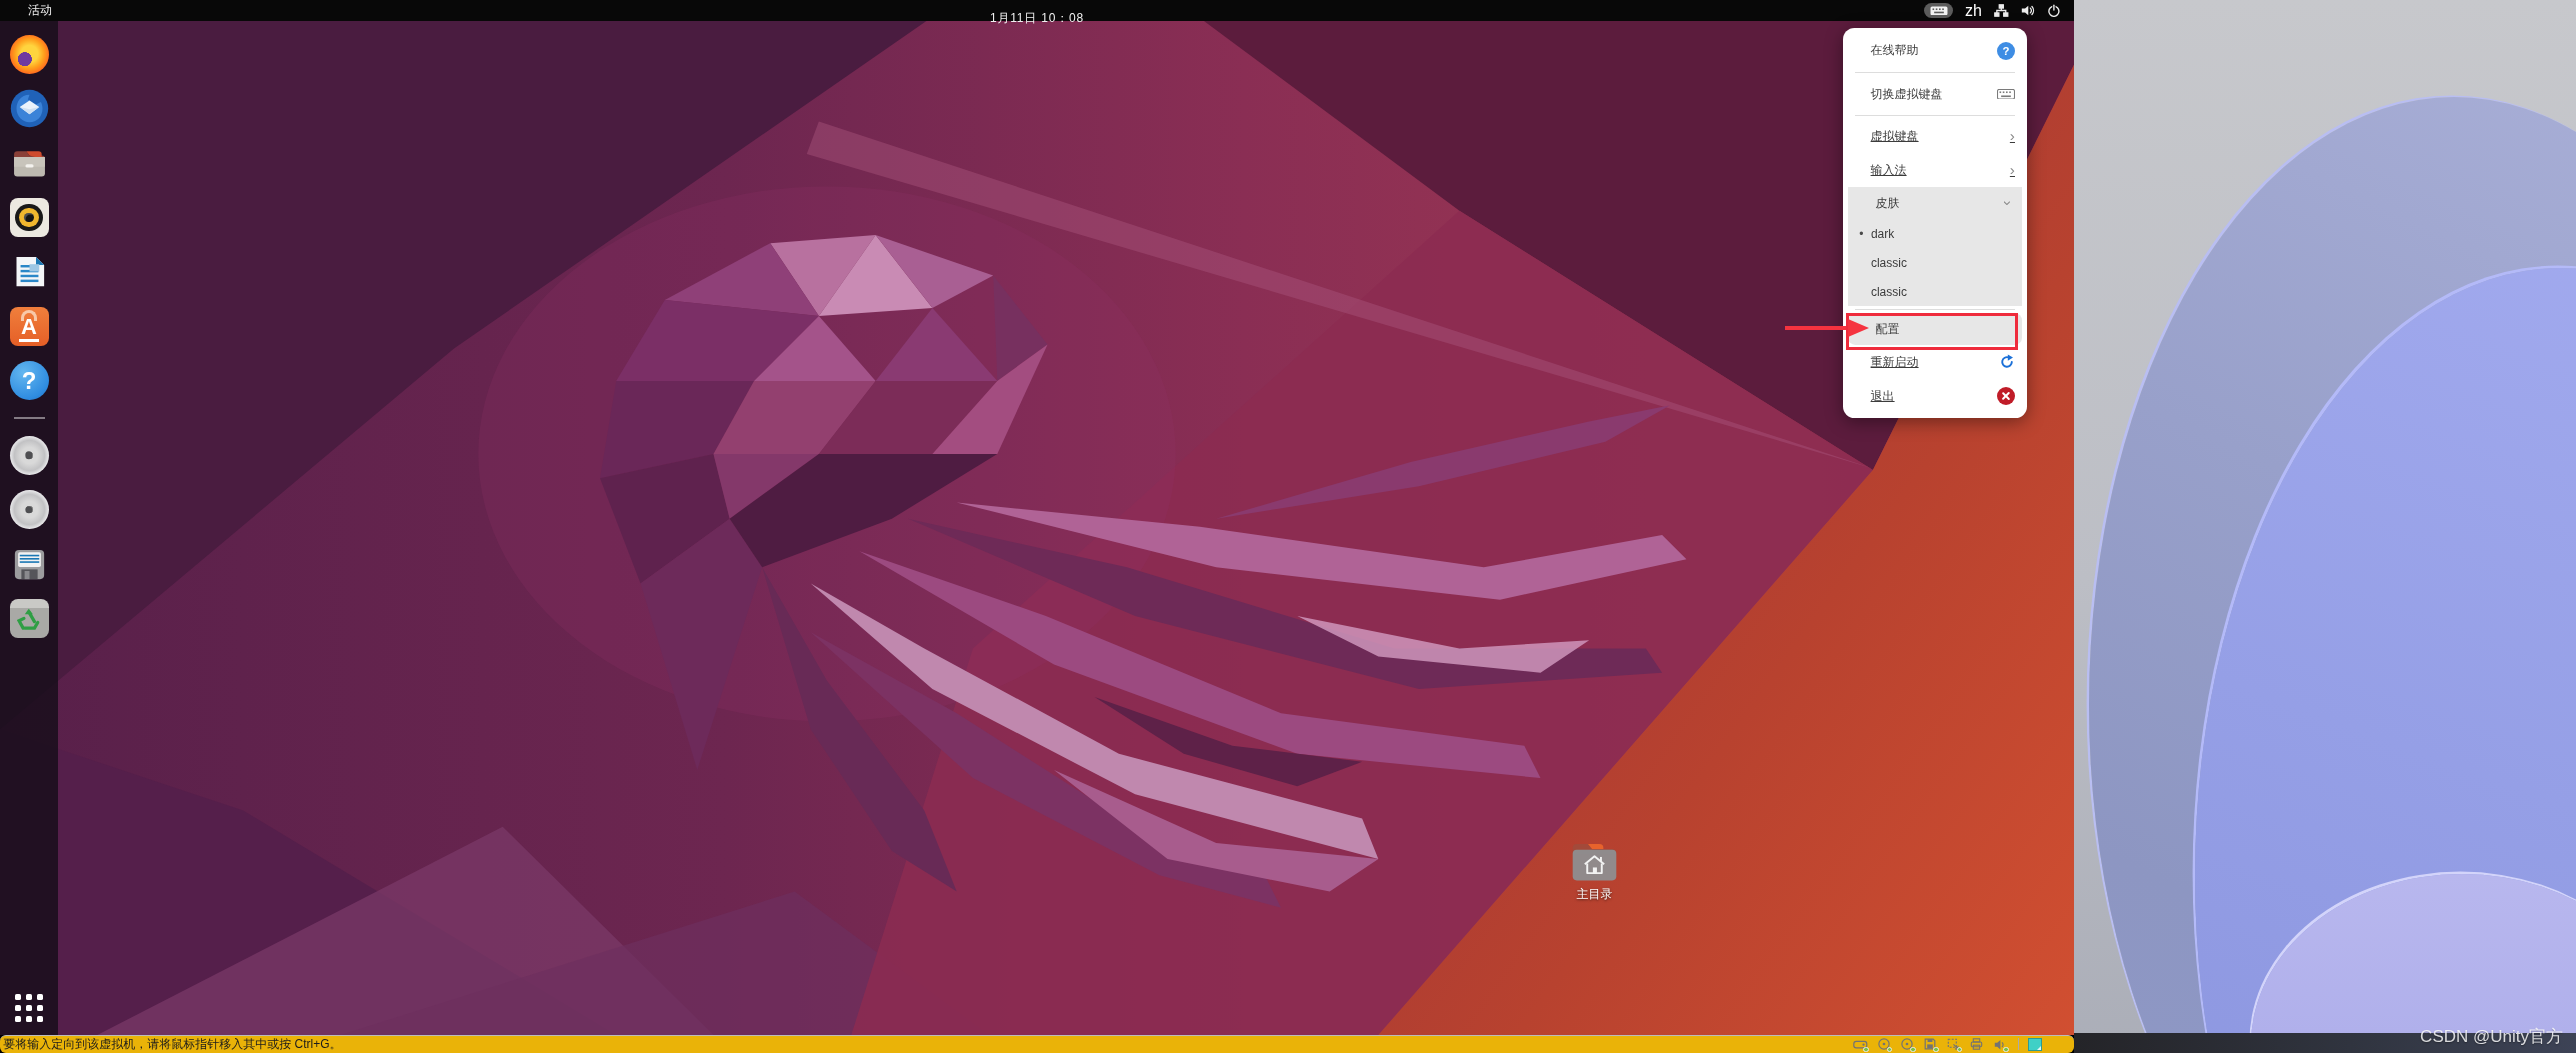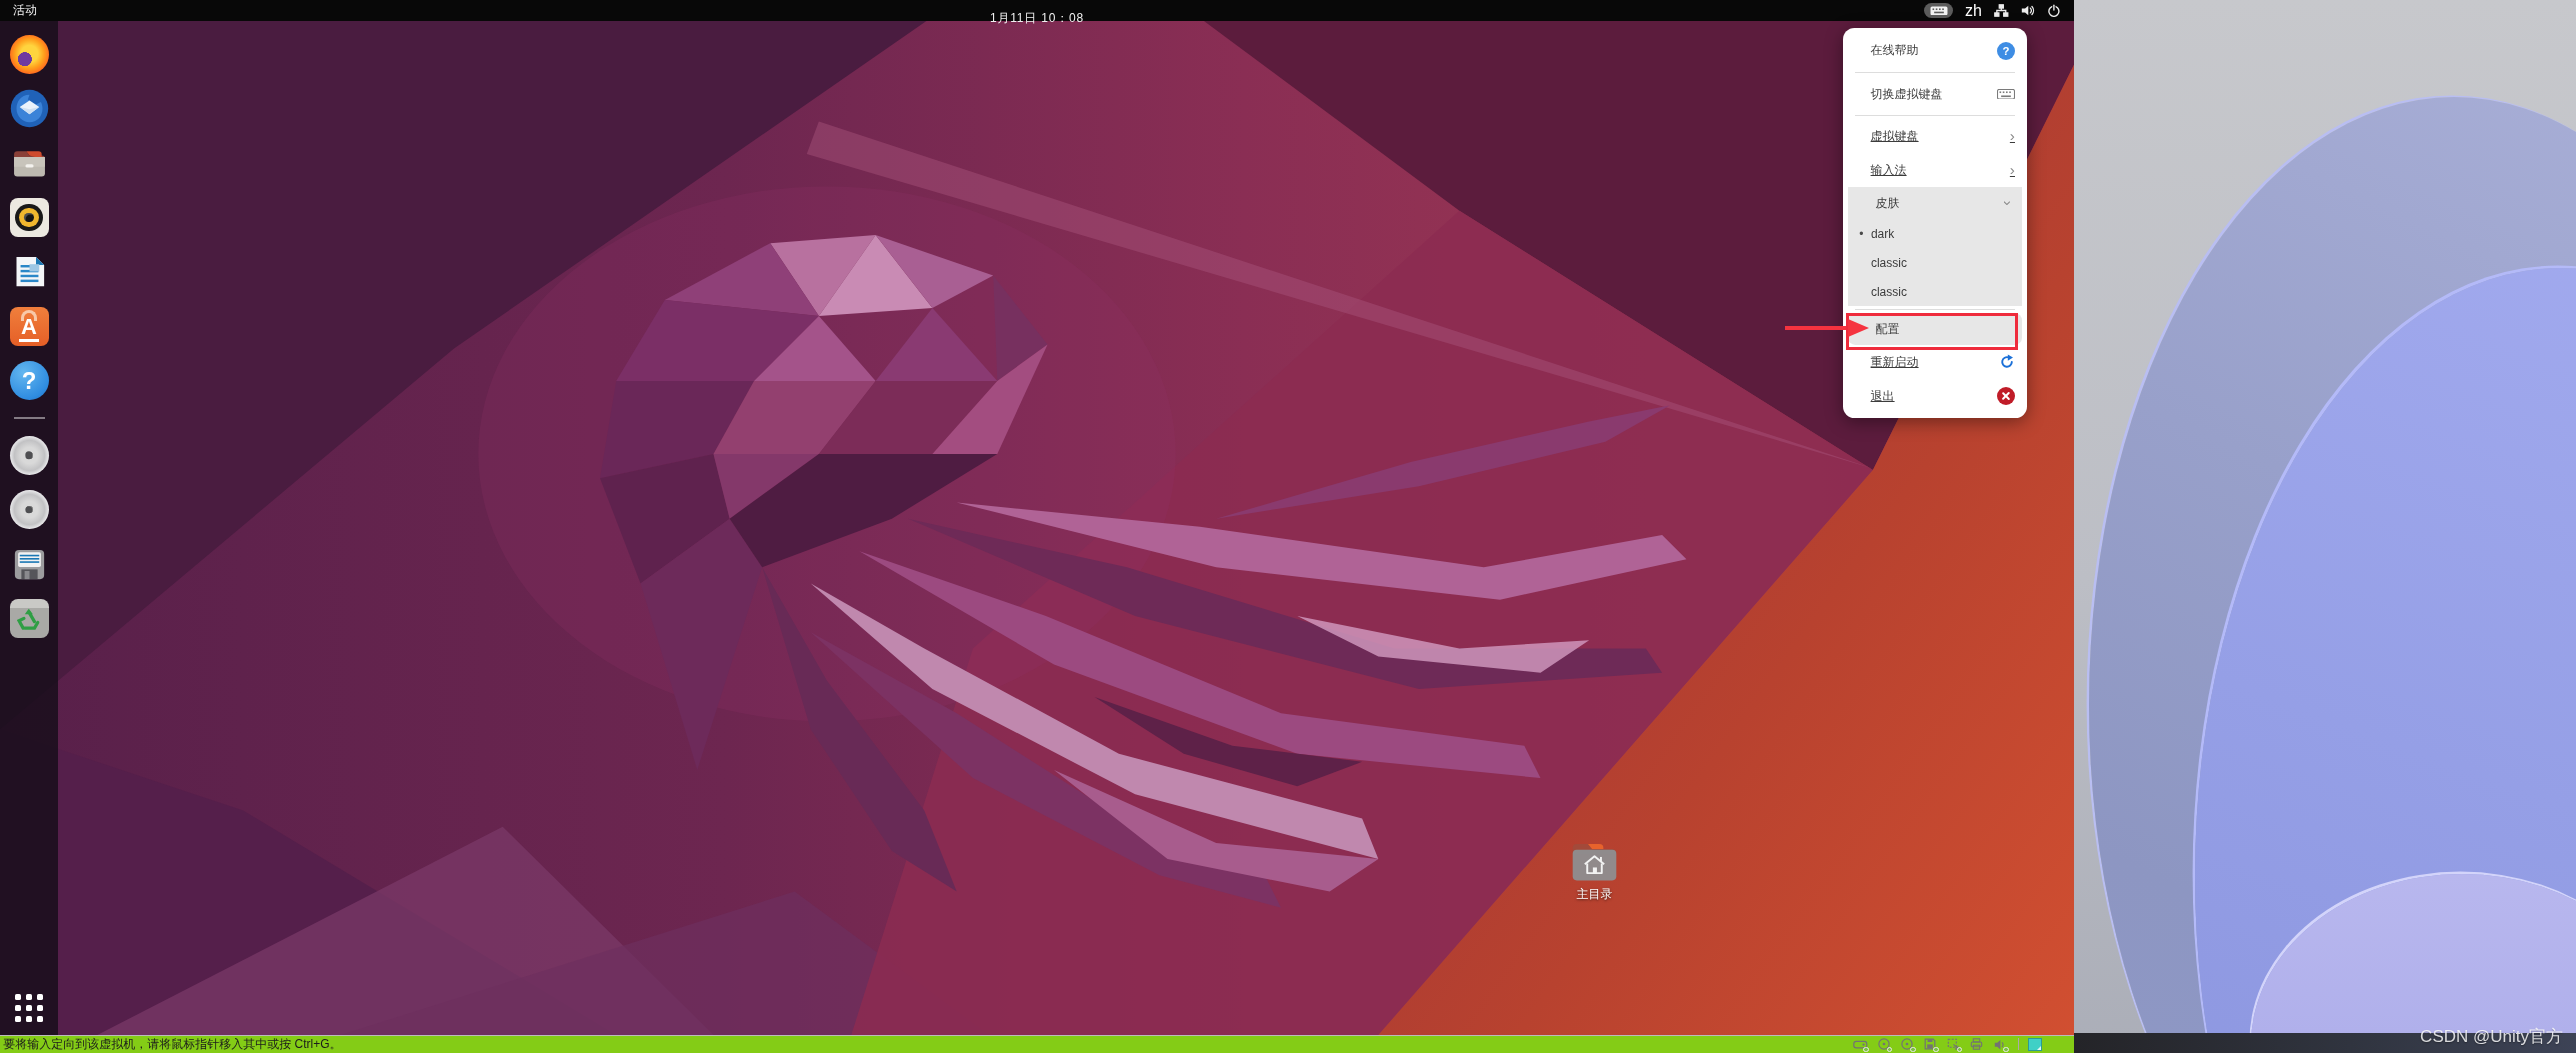--- a/index.html
+++ b/index.html
@@ -9,21 +9,21 @@
 
   
   .vm-area { position:absolute; left:0; top:0; width:2074px; height:1053px; }
   .ubuntu { position:absolute; left:0; top:0; width:2074px; height:1035px; overflow:hidden; }
   .wallpaper { position:absolute; inset:0; }
   .wallpaper svg { display:block; width:100%; height:100%; }
 
   
   .topbar { position:absolute; left:0; top:0; width:2074px; height:21px; background:#080808;
     display:flex; align-items:center; color:#f2f2f2; font-size:12px; z-index:20; }
-  .activities { margin-left:13px; cursor:default; }
+  .activities { margin-left:28px; cursor:default; }
   .clock { position:absolute; left:50%; transform:translateX(-50%); font-weight:normal; letter-spacing:0.8px;margin-top:16px; }
   .tray { position:absolute; right:13px; top:0; height:21px; display:flex; align-items:center; gap:12px; }
   .kbd-pill { width:29px; height:15.4px; background:#5c5c5c; border-radius:8px;
     display:flex; align-items:center; justify-content:center; }
   .input-badge { font-size:16px; color:#fff; }
   .tray svg { display:block; }
 
   
   .dock { position:absolute; left:0; top:21px; bottom:0; width:58px; background:rgba(22,14,26,0.82);
     display:flex; flex-direction:column; align-items:center; padding-top:13.8px; z-index:15; }
@@ -84,22 +84,22 @@
   .row-config { background:#e7e7e7; border-radius:7.3px; margin:0 4.9px; }
 
   
   .anno-box { position:absolute; left:1846px; top:313px; width:172px; height:37px;
     border:3.2px solid #ef2b3c; z-index:40; pointer-events:none; }
   .anno-line { position:absolute; left:1785px; top:326px; width:65px; height:4px; background:#f5333f; z-index:40; }
   .anno-head { position:absolute; left:1848px; top:319px; width:0; height:0; z-index:41;
     border-left:21px solid #f5333f; border-top:9px solid transparent; border-bottom:9px solid transparent; }
 
   
-  .vmbar { position:absolute; left:0; bottom:0; width:2074px; height:18px; background:#84cc16;
-    border-top:0.8px solid #bcbcbc; display:flex; align-items:center; z-index:25; }
+  .vmbar { position:absolute; left:0; bottom:0; width:2074px; height:18px; background:#eab308;
+    border-top:0.8px solid #bcbcbc; display:flex; align-items:center; z-index:25;border-radius:6px; }
   .vm-hint { font-size:12px; color:#1c1c1c; margin-left:3.2px; white-space:nowrap; }
   .vm-devices { margin-left:auto; margin-right:32px; display:flex; align-items:center; gap:7.3px; }
   .dev { position:relative; width:16px; height:13.8px; display:flex; align-items:center; justify-content:center; }
   .dev svg { display:block; }
   .dev-dot { position:absolute; right:-0.8px; bottom:-0.8px; width:5.7px; height:5.7px; border-radius:50%;
     background:#7cc243; border:0.8px solid #e9e9e9; }
   .dev-sep { width:0.8px; height:12px; background:#aaa; margin:0 2.4px; }
   .note-ic { width:13.8px; height:13.8px; background:#3fd0c6; border:0.8px solid #2d9a93; position:relative; }
   .note-ic::after { content:""; position:absolute; right:0; bottom:0; width:0; height:0;
     border-left:4.9px solid transparent; border-bottom:4.9px solid #dff6f4; }

